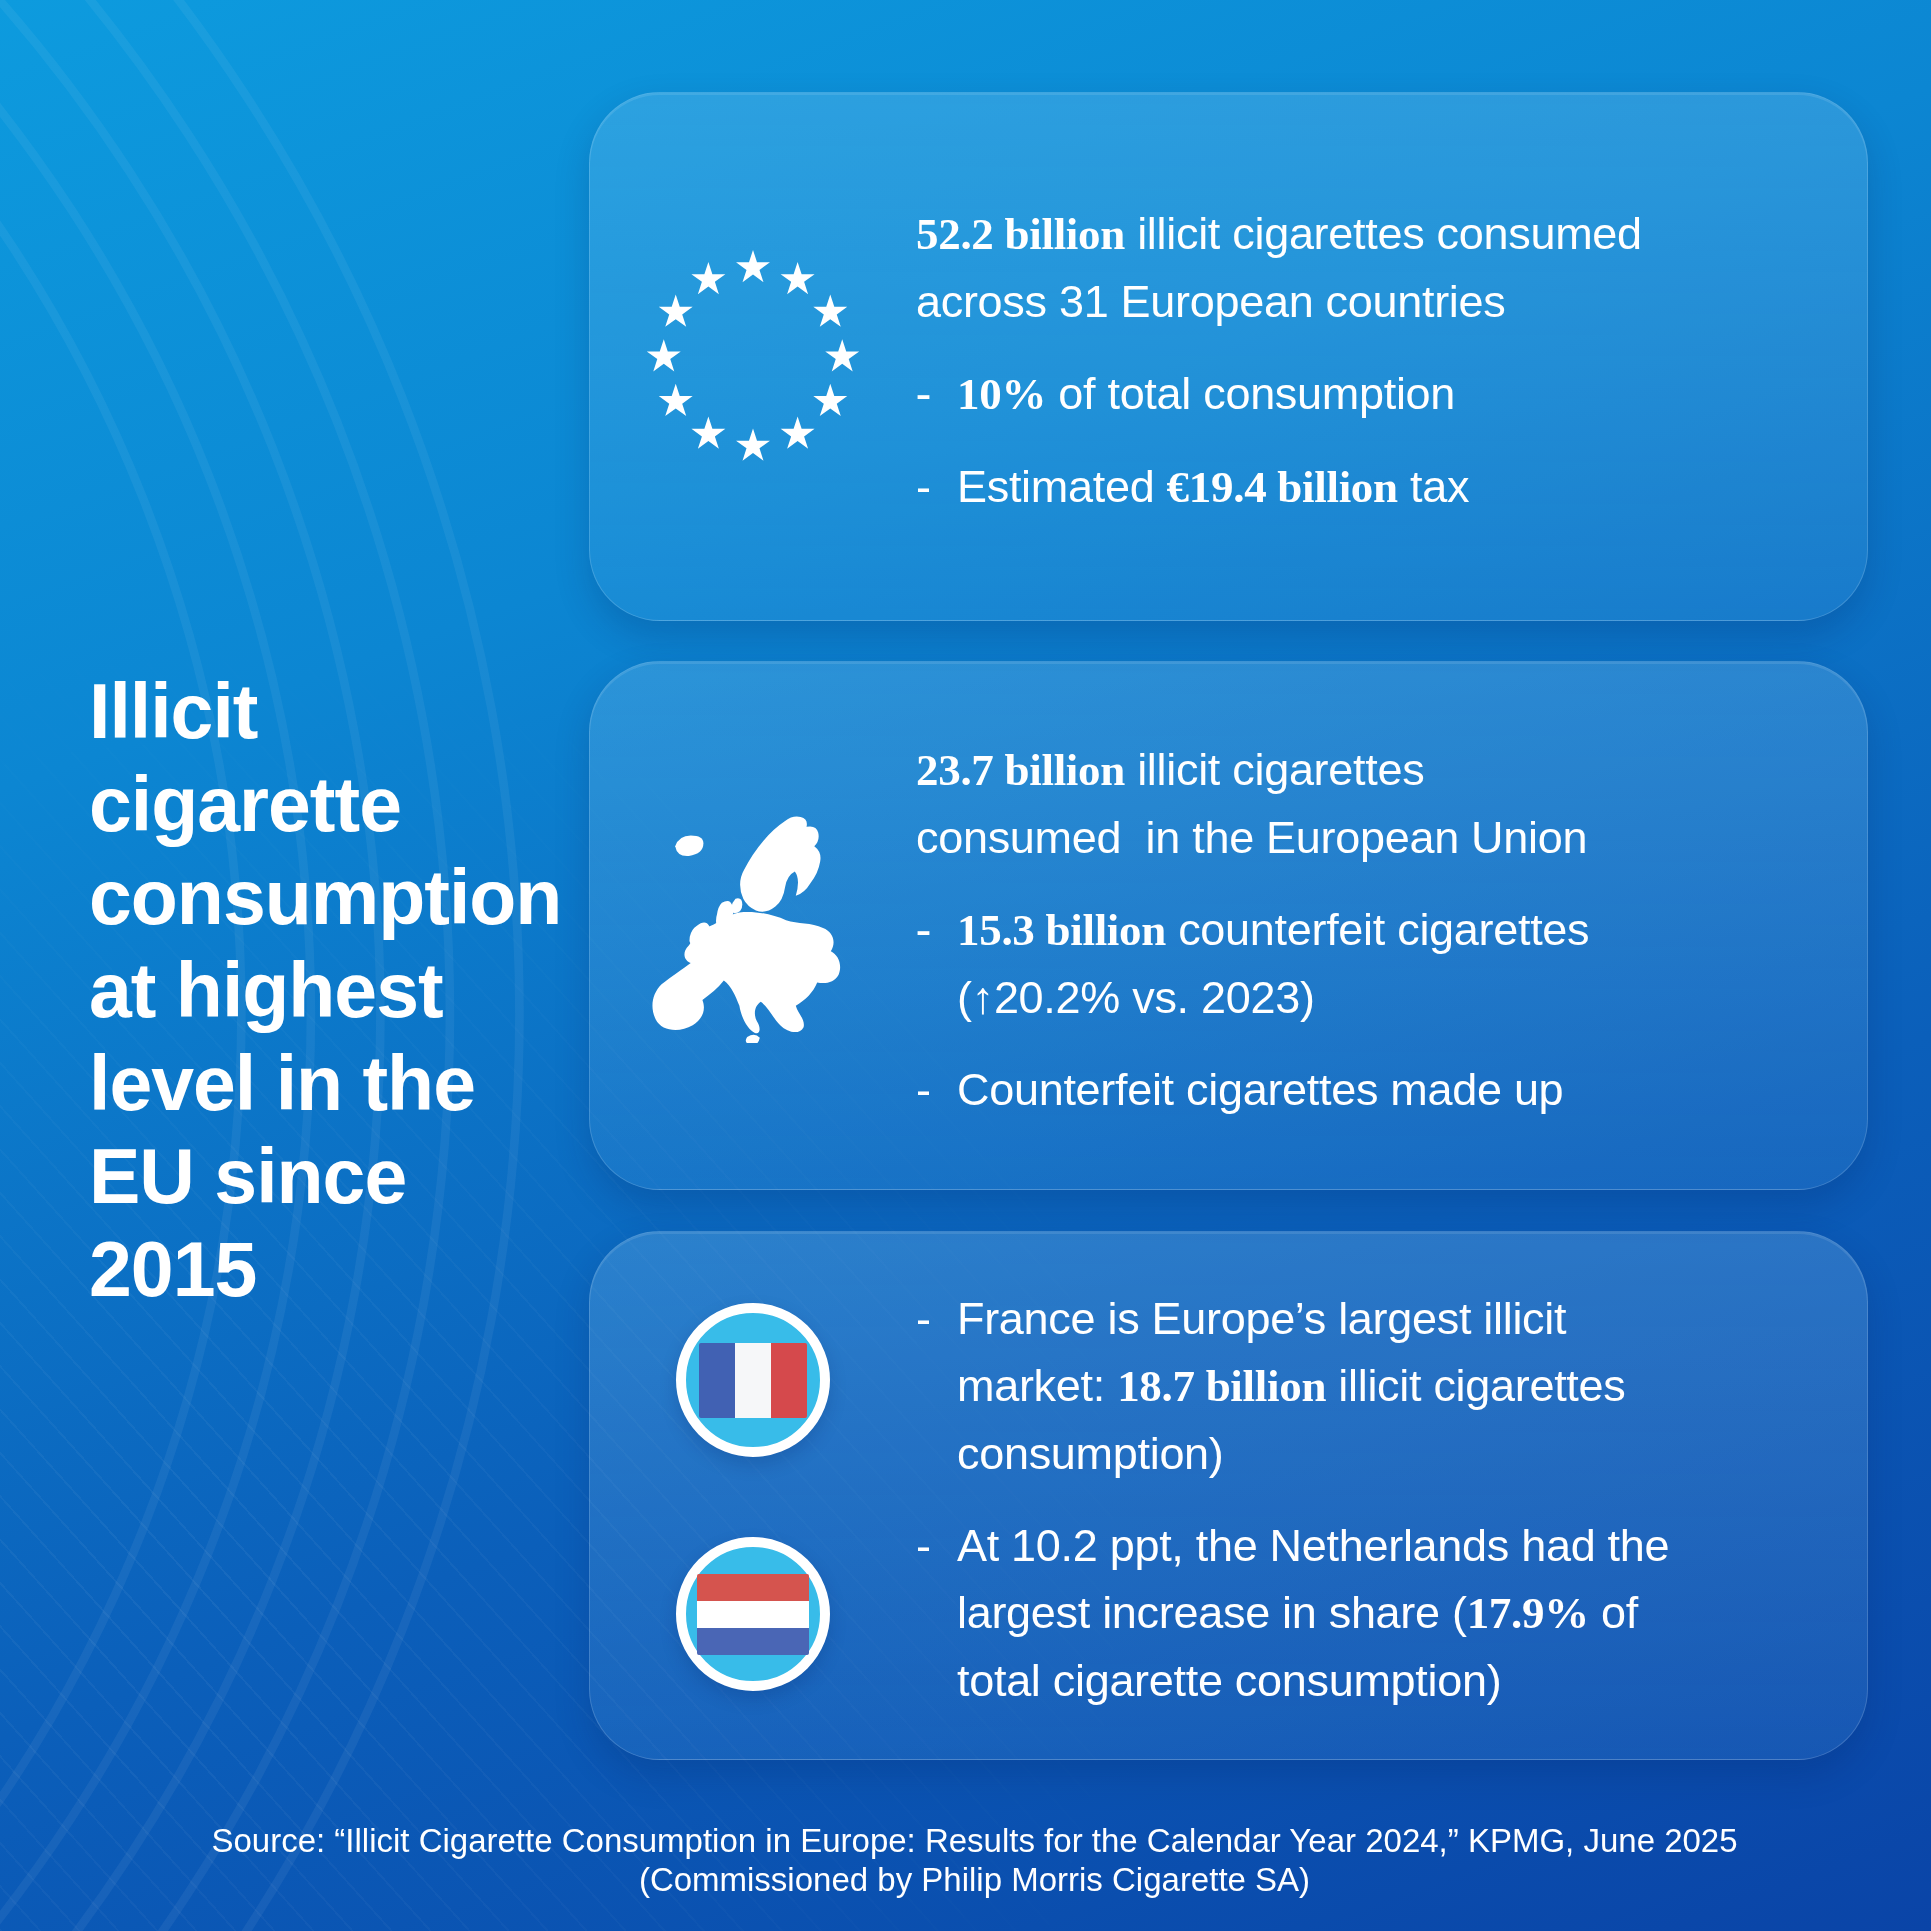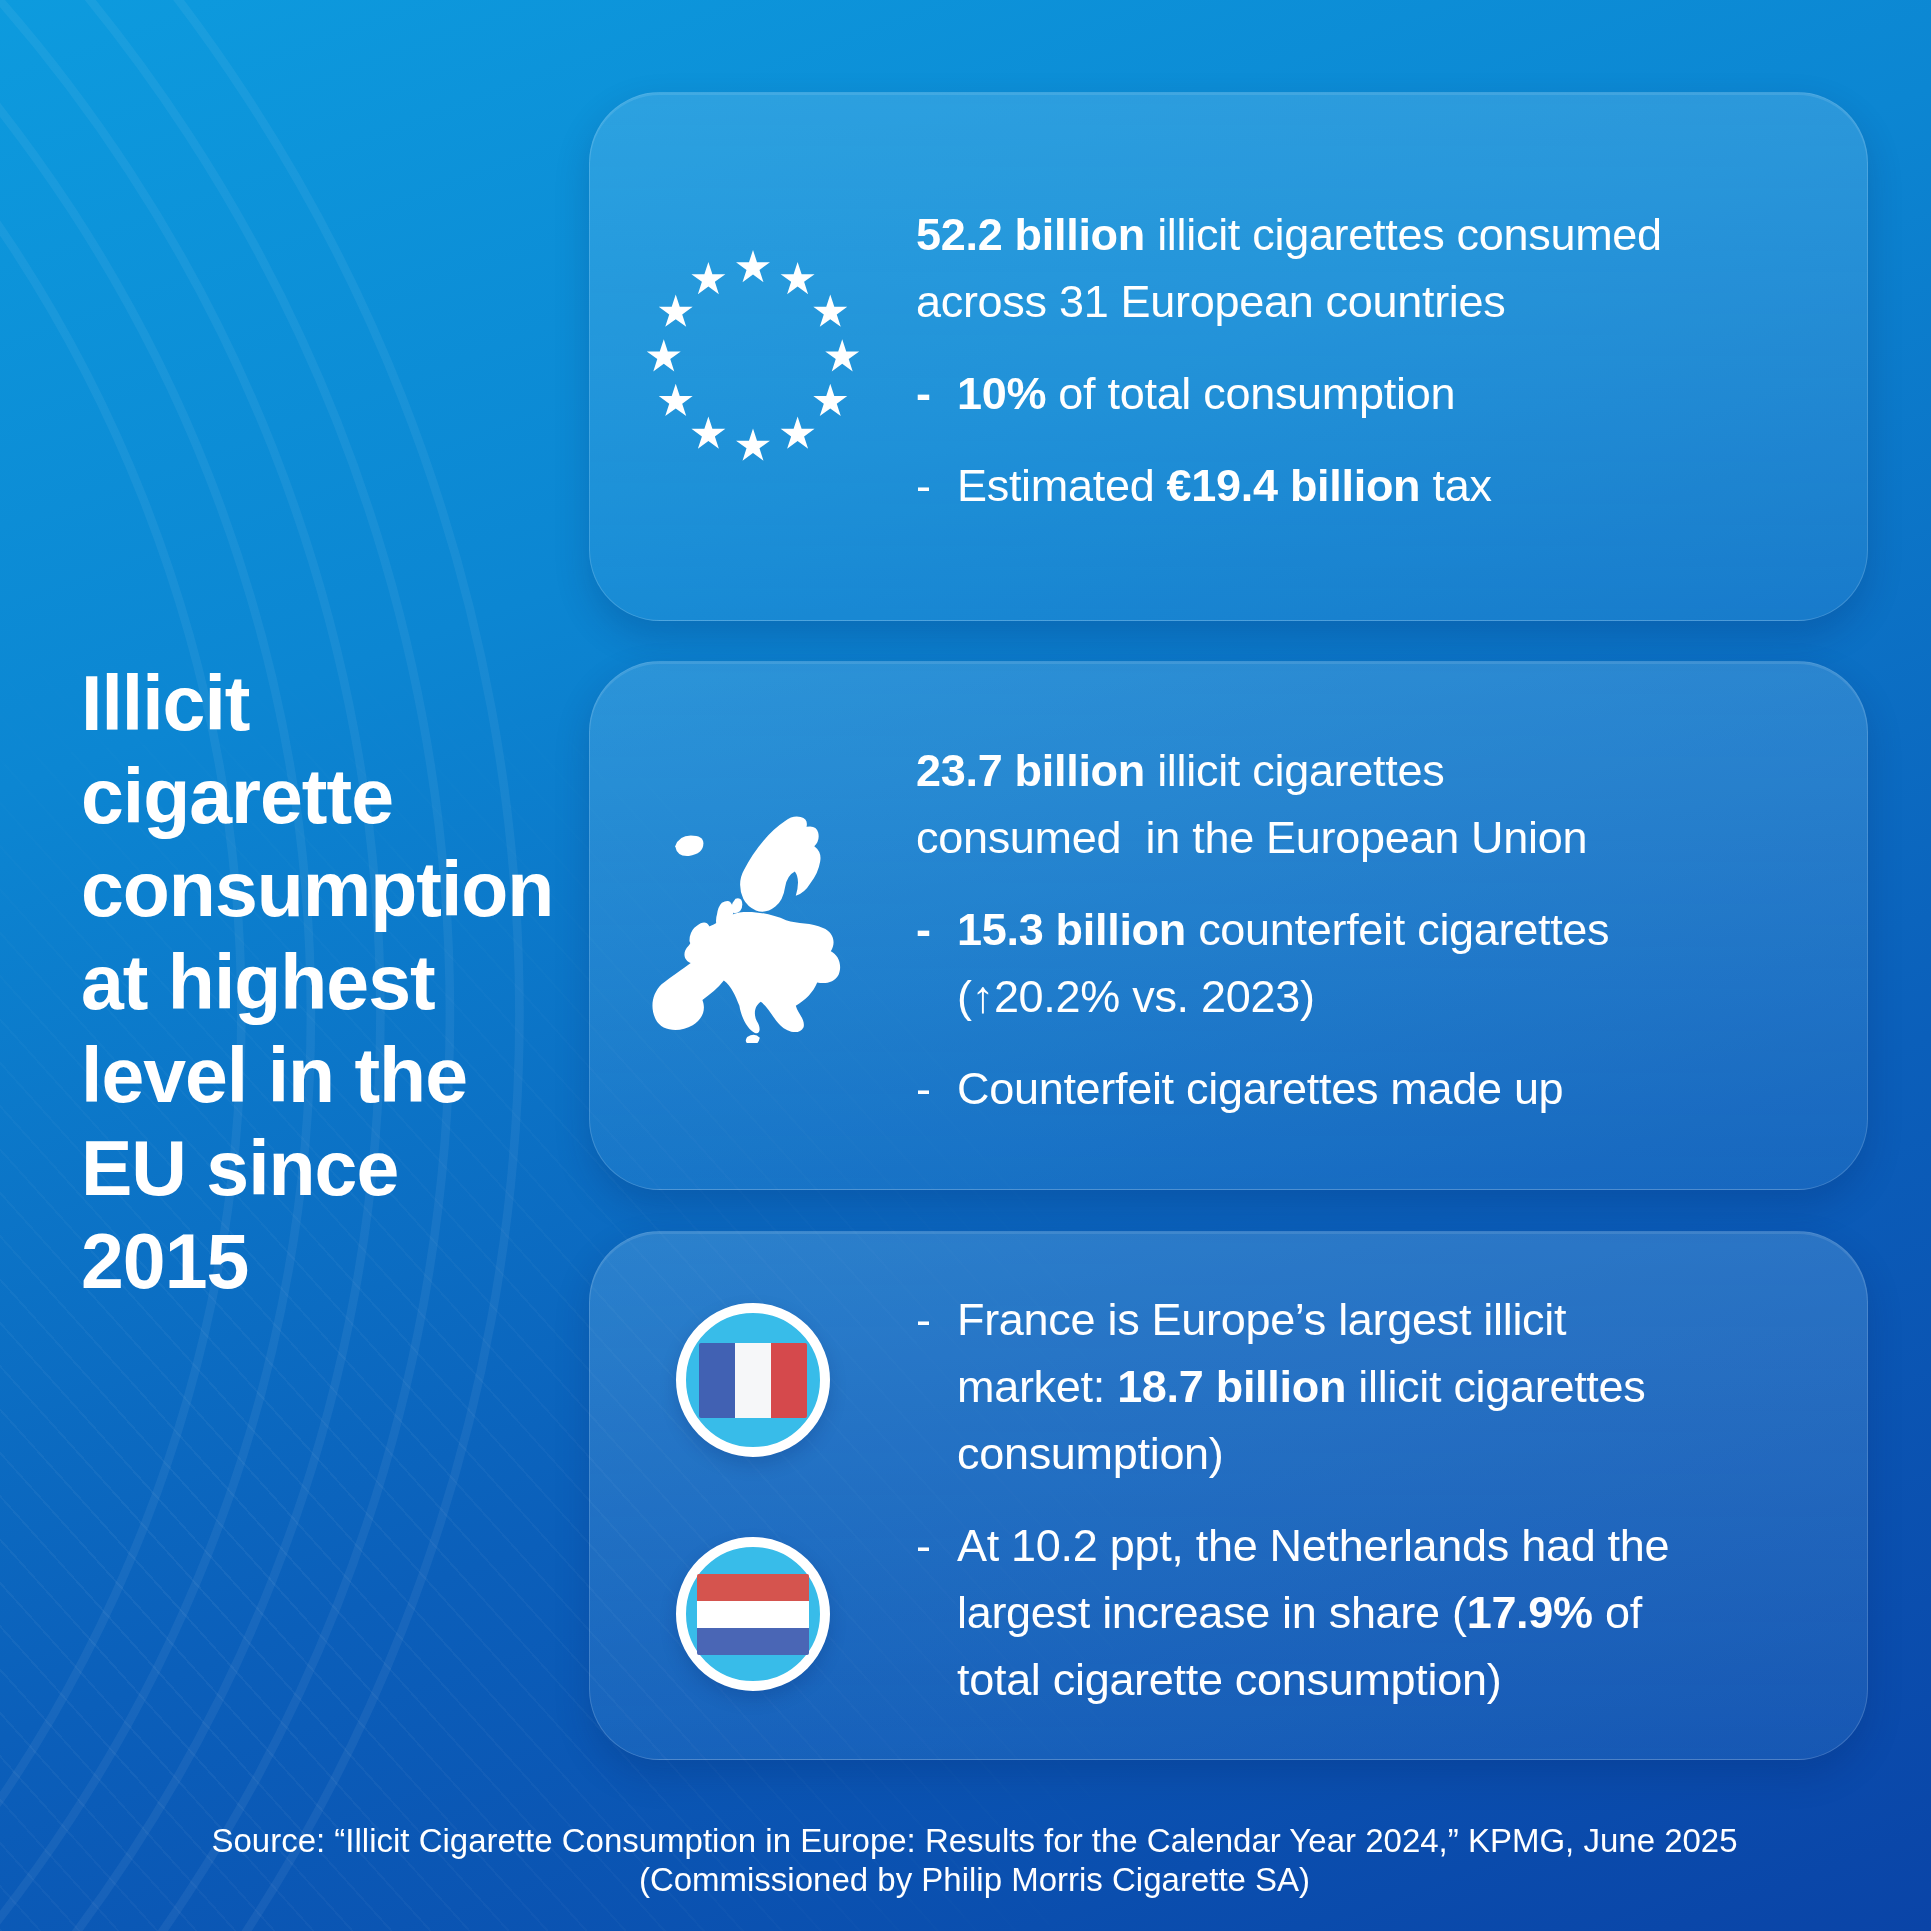--- a/index.html
+++ b/index.html
@@ -11,39 +11,39 @@
   
   .arcs{position:absolute;inset:0;pointer-events:none;}
   
   .stripes{
     position:absolute;inset:0;pointer-events:none;
     background:repeating-linear-gradient(48deg,rgba(255,255,255,0.05) 0 1.9px,rgba(255,255,255,0) 1.9px 29px);
     -webkit-mask-image:radial-gradient(1448px 1448px at 10% 82%,#000 0%,transparent 72%);
     mask-image:radial-gradient(1448px 1448px at 10% 82%,#000 0%,transparent 72%);
   }
   .title{
-    position:absolute;left:73px;top:649px;margin:8px;
+    position:absolute;left:73px;top:649px;margin:16px;
     font-size:77px;line-height:93px;font-weight:bold;letter-spacing:-1px;
   }
   .card{
     position:absolute;left:589px;width:1279px;height:529px;border-radius:71px;
     background:linear-gradient(180deg,rgba(173,223,255,0.20),rgba(140,205,255,0.10));
     border:1.9px solid var(--card-border);
     box-shadow:0 15.4px 35px rgba(3,28,90,0.20), inset 0 1.9px 0 rgba(255,255,255,0.10);
     box-sizing:border-box;
   }
   .card1{top:92px}.card2{top:661px}.card3{top:1231px}
   .card-row{display:flex;align-items:center;height:100%;}
   .icon-col{width:326px;flex:0 0 326px;display:flex;justify-content:center;align-items:center;position:relative;height:100%;}
   .text-col{flex:1;padding:7.7px 46px 0 0;font-size:45px;line-height:67px;letter-spacing:-0.3px;}
   .block{margin:0;}
   .block + .block{margin-top:25px;}
   .bullet{position:relative;padding-left:41px;}
   .dash{position:absolute;left:0;top:0;}
-  .b{font-weight:bold;}
+  .b{font-weight:bold;font-family:Liberation Serif, serif;}
   
   .flag-circle{
     position:absolute;left:50%;transform:translateX(-50%);
     width:154px;height:154px;border-radius:50%;
     background:var(--icon-circle-fill);border:10.6px solid #fff;box-sizing:border-box;
     display:flex;align-items:center;justify-content:center;
     box-shadow:0 7.7px 17.4px rgba(3,28,90,0.18);
   }
   .fc-fr{top:71px}.fc-nl{top:305px}
   .flag{display:flex;overflow:hidden;border-radius:1.9px;}

